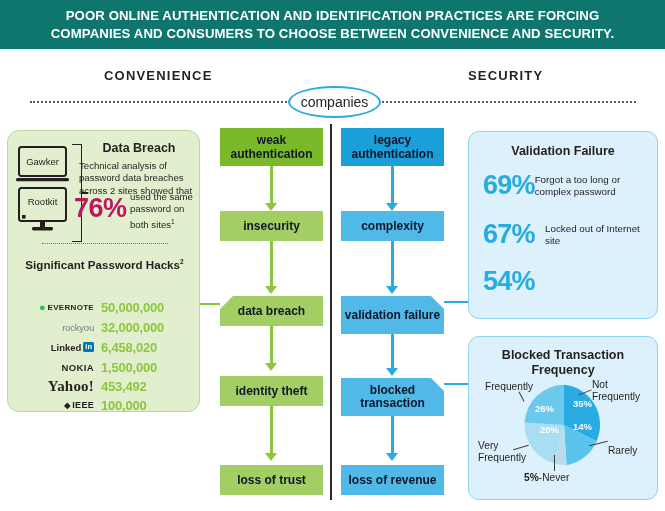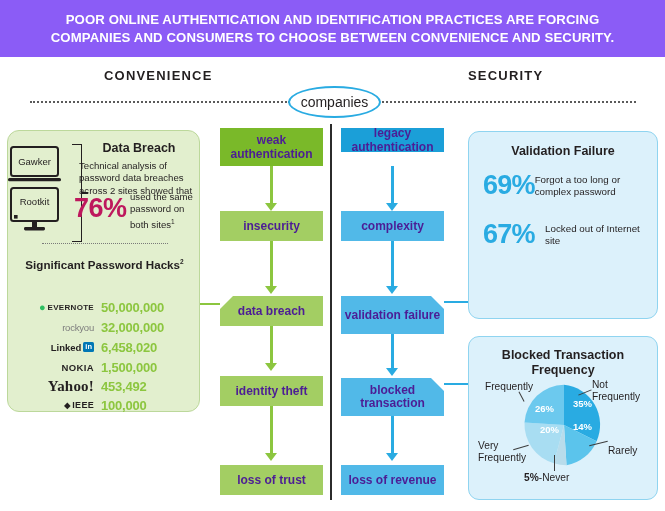--- a/index.html
+++ b/index.html
@@ -6,22 +6,22 @@
   html, body {
     width: 665px; height: 511px;
     background: #ffffff;
     font-family: "Liberation Sans", sans-serif;
     overflow: hidden;
   }
   #root { position: relative; width: 665px; height: 511px; background: #fff; }
 
   
   .banner {
-    position: absolute; left: 0; top: 0; width: 665px; height: 57px;
-    background: #8b5cf6;
+    position: absolute; left: 0; top: 0; width: 665px; height: 49px;
+    background: #0f766e;
     display: flex; align-items: center; justify-content: center;
     text-align: center;
   }
   .banner-text {
     color: #fff; font-weight: bold; font-size: 13.2px; line-height: 18px;
     letter-spacing: 0.1px; padding: 0 28px;
   }
 
   
   .col-head {
@@ -70,21 +70,21 @@
     position: absolute; left: 66px; top: 62px;
     font-weight: bold; font-size: 27px; color: #be185d; letter-spacing: -0.5px;
   }
   .db-body2 {
     position: absolute; left: 122px; top: 60px; width: 70px;
     font-size: 9.6px; line-height: 12.4px; color: #231F20;
   }
   .db-body2 sup { font-size: 6.5px; }
 
   
-  .devices { position: absolute; left: 0; top: 12px; width: 58px; height: 100px; }
+  .devices { position: absolute; left: 8px; top: 12px; width: 58px; height: 100px; }
   .brace {
     position: absolute; left: 64px; top: 13px; width: 10px; height: 98px;
     border: 1.6px solid #231F20; border-left: none;
   }
   .brace-stub {
     position: absolute; left: 73px; top: 61px; width: 7px; height: 1.6px;
     background: #231F20;
   }
 
   .dot-sep {
@@ -120,21 +120,21 @@
   .li-badge {
     background: #0077B5; color: #fff; font-size: 7.5px; font-weight: bold;
     padding: 0px 2px; border-radius: 1.5px; line-height: 10px; display: inline-block;
   }
   .ev-mark { color: #2DBE60; font-size: 11px; line-height: 10px; }
   .ieee-mark { font-size: 8px; }
 
   
   .flow-box {
     position: absolute; width: 103px;
-    color: #4c1d95; font-weight: bold; font-size: 12px; line-height: 14.5px;
+    color: #0f172a; font-weight: bold; font-size: 12px; line-height: 14.5px;
     display: flex; align-items: center; justify-content: center; text-align: center;
   }
   .flow-green { background: #A3CE63; }
   .flow-green.dark { background: #7AB929; }
   .flow-blue  { background: #51B9E8; }
   .flow-blue.dark { background: #1B9FD8; }
 
   .arrow { position: absolute; width: 0; height: 0; }
   .arrow-stem { position: absolute; width: 3px; }
   .stem-green { background: #8CC63F; }
@@ -307,21 +307,21 @@
   <div class="flow-box flow-green" style="left:220px; top:376px; height:30px;">
     <span>identity theft</span>
   </div>
   <div class="arrow-stem stem-green" style="left:270px; top:406px; height:52px;"></div>
   <div class="arrow head-green" style="left:265px; top:453px;"></div>
 
   <div class="flow-box flow-green" style="left:220px; top:465px; height:30px;">
     <span>loss of trust</span>
   </div>
 
-  <div class="flow-box flow-blue dark" style="left:341px; top:128px; height:24px;">
+  <div class="flow-box flow-blue dark" style="left:341px; top:128px; height:38px;">
     <span>legacy authentication</span>
   </div>
   <div class="arrow-stem stem-blue" style="left:391px; top:166px; height:42px;"></div>
   <div class="arrow head-blue" style="left:386px; top:203px;"></div>
 
   <div class="flow-box flow-blue" style="left:341px; top:211px; height:30px;">
     <span>complexity</span>
   </div>
   <div class="arrow-stem stem-blue" style="left:391px; top:241px; height:50px;"></div>
   <div class="arrow head-blue" style="left:386px; top:286px;"></div>
@@ -355,20 +355,21 @@
       <div class="stat-pct">69%</div>
       <div class="stat-label">Forgot a too long or complex password</div>
     </div>
 
     <div class="stat-row" style="left:14px; top:87px; width:168px;">
       <div class="stat-pct">67%</div>
       <div class="stat-label">Locked out of Internet site</div>
     </div>
 
     <div class="stat-row" style="left:14px; top:134px; width:168px;">
+      <div class="stat-pct">54%</div>
     </div>
   </div>
 
   <div class="blue-panel" style="left:468px; top:336px; width:190px; height:164px;">
     <div class="panel-title" style="top:11px; padding:0 22px;">Blocked Transaction Frequency</div>
   </div>
 
   <div class="pie">
     <svg width="84" height="84" viewBox="0 0 100 100">
 

